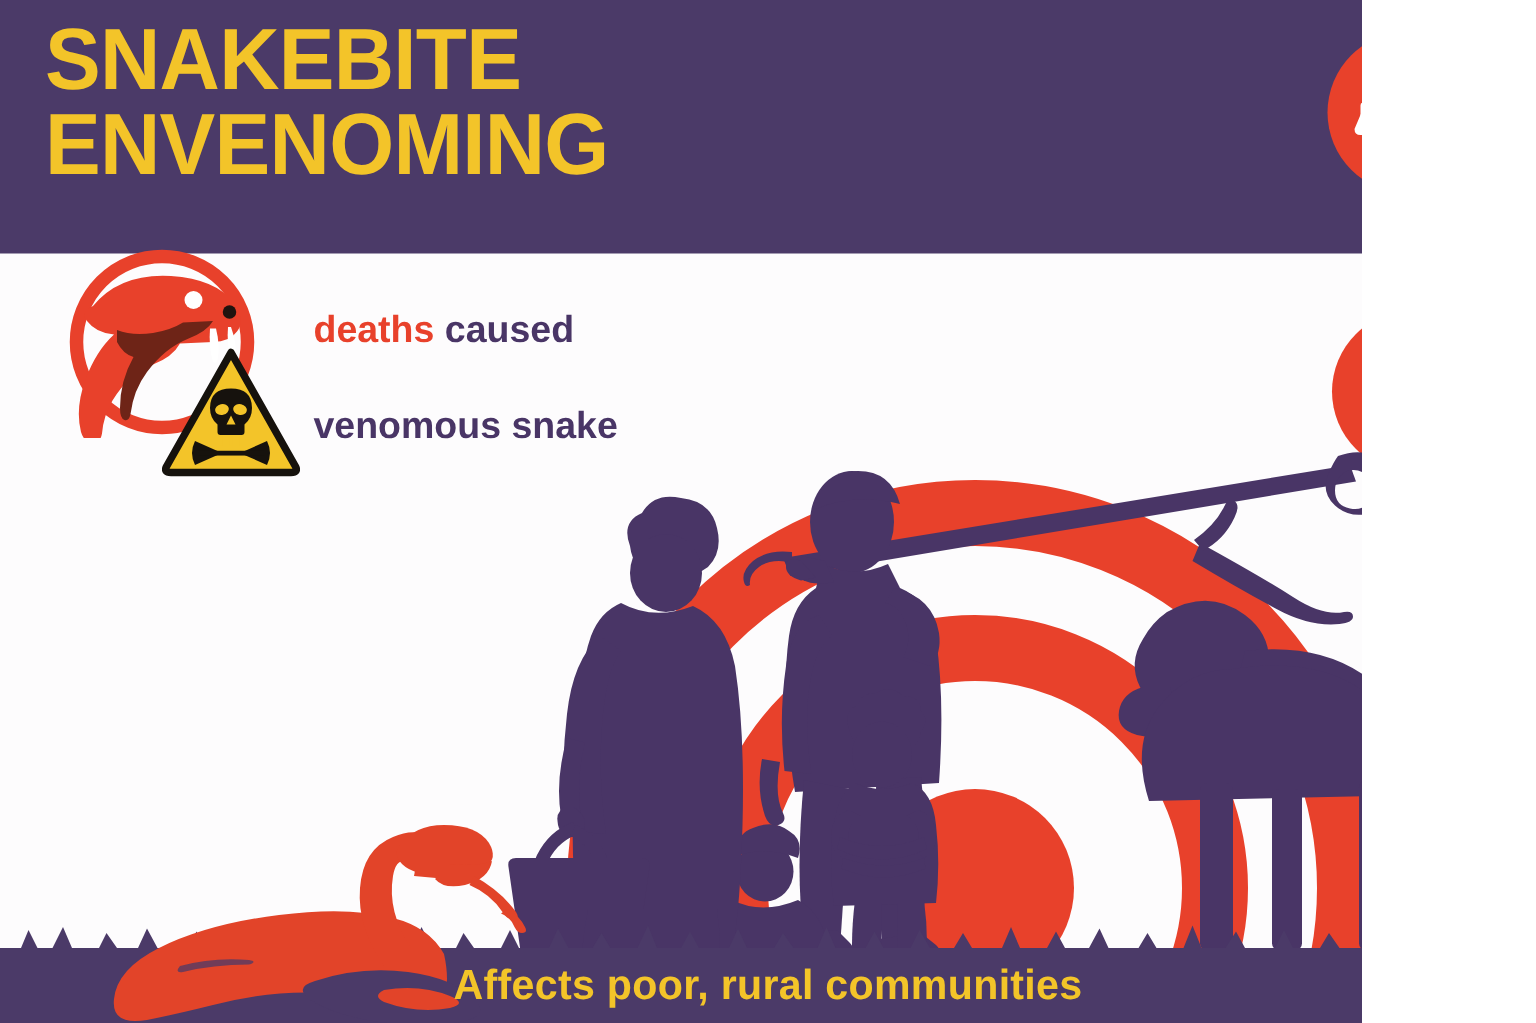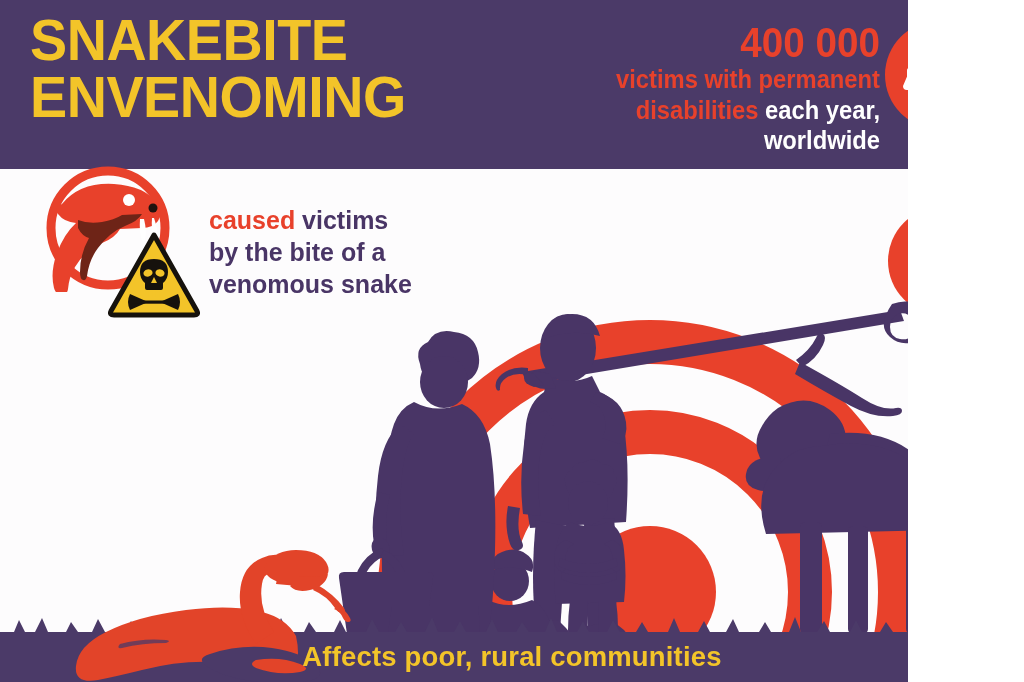--- a/index.html
+++ b/index.html
@@ -139,29 +139,20 @@
 </head>
 <body>
 
 <div id="poster">
 
   <div class="band-top"></div>
 
   <div class="title">SNAKEBITE
 ENVENOMING</div>
 
-  <div class="stat-dis">
-    <span class="big">400 000</span>
-    <span class="sub">
-      <span class="red">victims with permanent</span><br>
-      <span class="red">disabilities</span>
-      <span class="white">each year,</span><br>
-      <span class="white">worldwide</span>
-    </span>
-  </div>
 
   <div class="icon-people">
     <svg viewBox="0 0 108 108" width="108" height="108">
 
       <circle cx="37" cy="32" r="11" fill="#fff"></circle>
       <path d="M26 46 q0-6 6-6 h10 q6 0 6 6 v19 q0 4-4 4 h-1 v28 q0 3-3 3 h-3 q-3 0-3-3 v-25 h-2 v25 q0 3-3 3 h-3 q-3 0-3-3 v-28 h-1 q-4 0-4-4 z" fill="#fff"></path>
       <rect x="22" y="47" width="5.5" height="22" rx="2.5" fill="#fff"></rect>
       <rect x="50" y="47" width="5.5" height="13" rx="2.5" fill="#fff"></rect>
 
       <circle cx="71" cy="32" r="11" fill="#fff"></circle>
@@ -201,22 +192,22 @@
         <rect x="51.4" y="59" width="2.6" height="6" fill="#f3c429"></rect>
         <path d="M22 62 q9 4 18 8 q-9 4-18 8 q-4-8 0-16 z"></path>
         <path d="M70 62 q-9 4-18 8 q9 4 18 8 q4-8 0-16 z"></path>
         <rect x="24" y="68.5" width="44" height="3.2" transform="rotate(0 46 70)"></rect>
       </g>
     </svg>
   </div>
 
   <div class="multiorgan">
     <br>
-    <span class="red">caused</span><span> victims</span><br>
-    <span>by the bite of a</span><br>
+    <span class="red">deaths</span><span> caused</span><br>
+    <br>
     <span>venomous snake</span>
   </div>
 
 
   <div class="icon-skull">
     <svg viewBox="0 0 108 108" width="108" height="108">
       <path d="M54 20 q-25 0-25 25 q0 11 7 18 v8 q0 3 3 3 h30 q3 0 3-3 v-8 q7-7 7-18 q0-25-25-25 z" fill="#ffffff"></path>
       <ellipse cx="43" cy="47" rx="8.5" ry="6.6" fill="#e8412b" transform="rotate(-14 43 47)"></ellipse>
       <ellipse cx="65" cy="47" rx="8.5" ry="6.6" fill="#e8412b" transform="rotate(14 65 47)"></ellipse>
       <path d="M54 52 l4.5 9 h-9 z" fill="#e8412b"></path>

